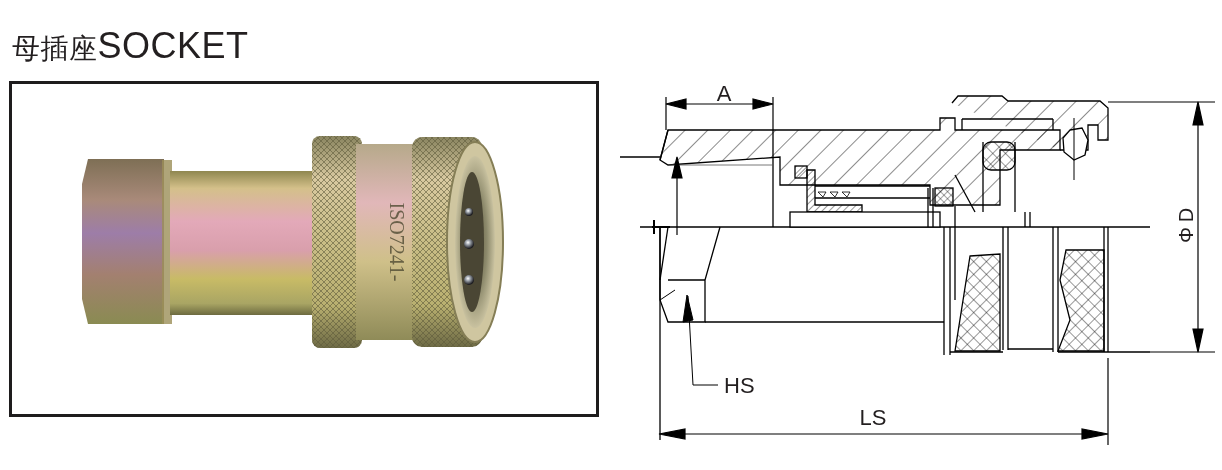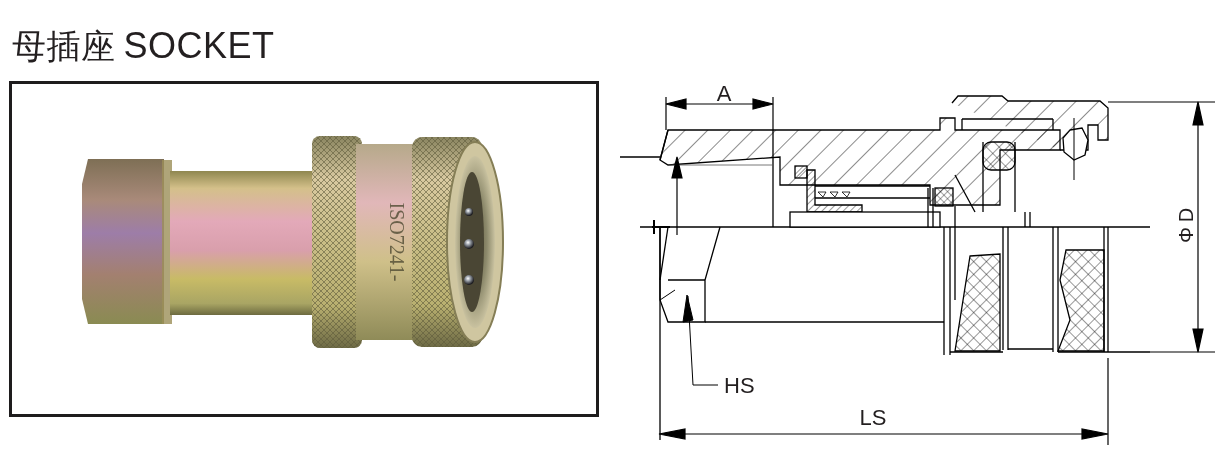--- a/index.html
+++ b/index.html
@@ -1,20 +1,20 @@
 <!DOCTYPE html>
 <html><head>
   <meta charset="utf-8">
   <style>
     html, body { margin: 0; padding: 0; background: #ffffff; }
     body { width: 1222px; height: 470px; position: relative; overflow: hidden;
            font-family: "Liberation Sans", "DejaVu Sans", sans-serif; color: #231f20; }
     .title { position: absolute; left: 12px; top: 24px; font-size: 36px; line-height: 44px;
              letter-spacing: 0.5px; white-space: nowrap; }
-    .title .cn { font-family: "DejaVu Sans", sans-serif; font-size: 34px; margin-right: 8px; }
+    .title .cn { font-family: "DejaVu Sans", sans-serif; font-size: 28px; }
     .photo-frame { position: absolute; left: 9px; top: 81px; width: 584px; height: 330px;
                    border: 3px solid #1e1c1d; background: #fff; overflow: hidden; }
     .photo-frame svg { position: absolute; left: 0; top: 0; }
     .drawing { position: absolute; left: 600px; top: 70px; width: 622px; height: 400px; }
     .dim-label { font-family: "Liberation Sans", sans-serif; fill: #231f20; }
   </style>
 </head>
 <body>
 
 <div class="title">

